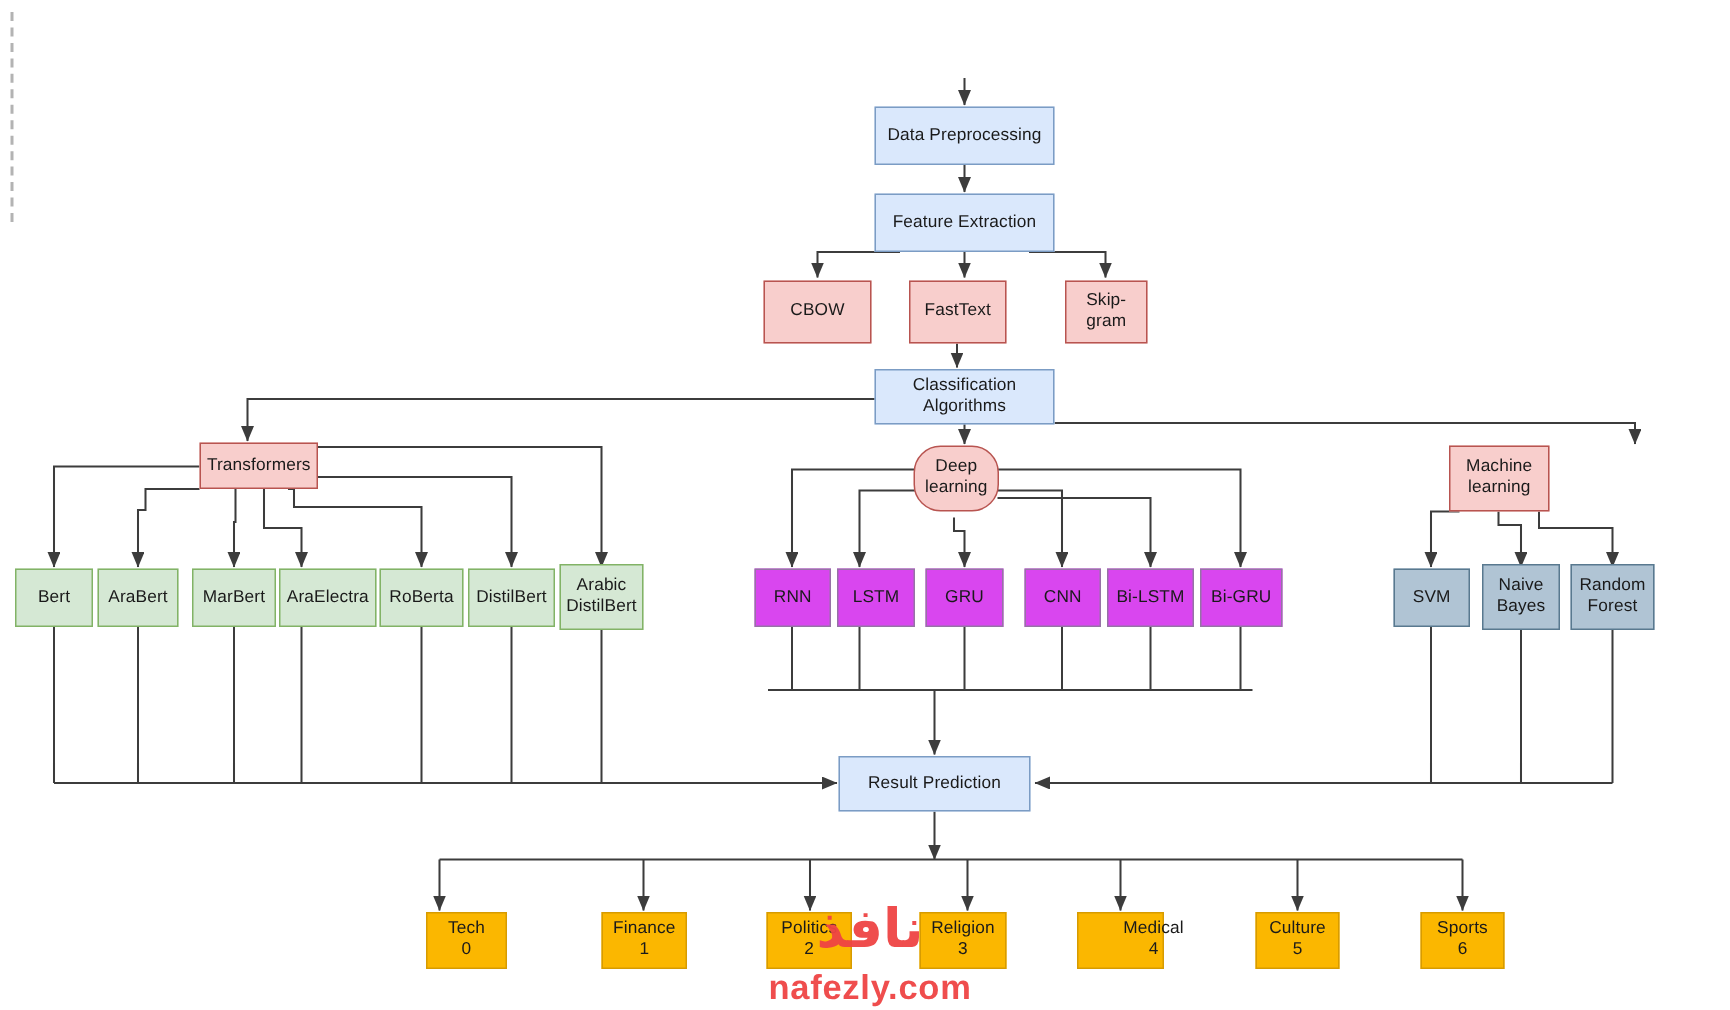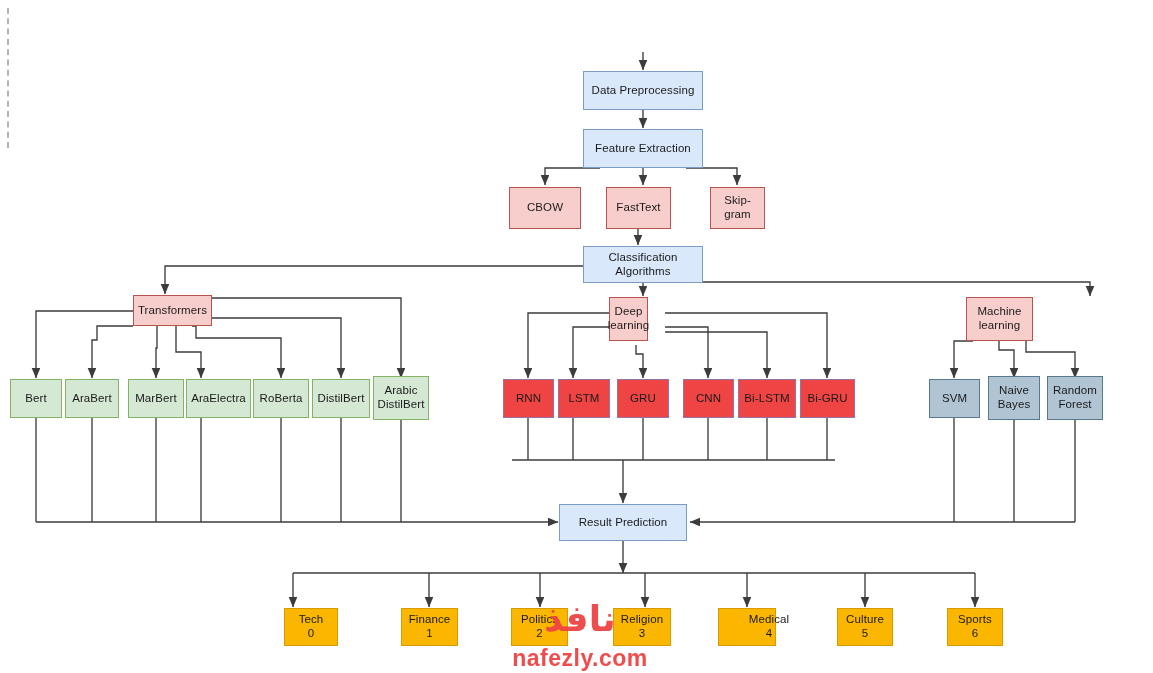--- a/index.html
+++ b/index.html
@@ -40,21 +40,21 @@
     border-style: solid;
     letter-spacing: 0.1px;
     padding: 1px 2px;
     z-index: 2;
   }
   .node span { display: block; white-space: pre-line; }
   
   .t-blue   { background: #dae8fc; border-color: #7b9cc4; }
   .t-red    { background: #f8cecc; border-color: #b85450; }
   .t-green  { background: #d5e8d4; border-color: #82b366; }
-  .t-purple { background: #ef4444; border-color: #9673a6; }
+  .t-purple { background: #d946ef; border-color: #9673a6; }
   .t-steel  { background: #b0c4d4; border-color: #59798f; }
   .t-orange { background: #fbb700; border-color: #d79b00; }
 
   .sel-dash {
     position: absolute;
     left: 7px;
     top: 8px;
     width: 0;
     height: 140px;
     border-left: 2px dashed #b3b3b3;
@@ -192,21 +192,21 @@
 
   <div class="node t-blue" style="left:583px;top:246px;width:120px;height:37px;">
     <span>Classification
 Algorithms</span>
   </div>
 
   <div class="node t-red" style="left:133px;top:295px;width:79px;height:31px;">
     <span>Transformers</span>
   </div>
 
-  <div class="node t-red" style="left:609px;top:297px;width:39px;height:44px;">
+  <div class="node t-red" style="left:609px;top:297px;width:57px;height:44px;border-radius:18px;">
     <span>Deep
 learning</span>
   </div>
 
   <div class="node t-red" style="left:966px;top:297px;width:67px;height:44px;">
     <span>Machine
 learning</span>
   </div>
 
   <div class="node t-green" style="left:10px;top:379px;width:52px;height:39px;">

